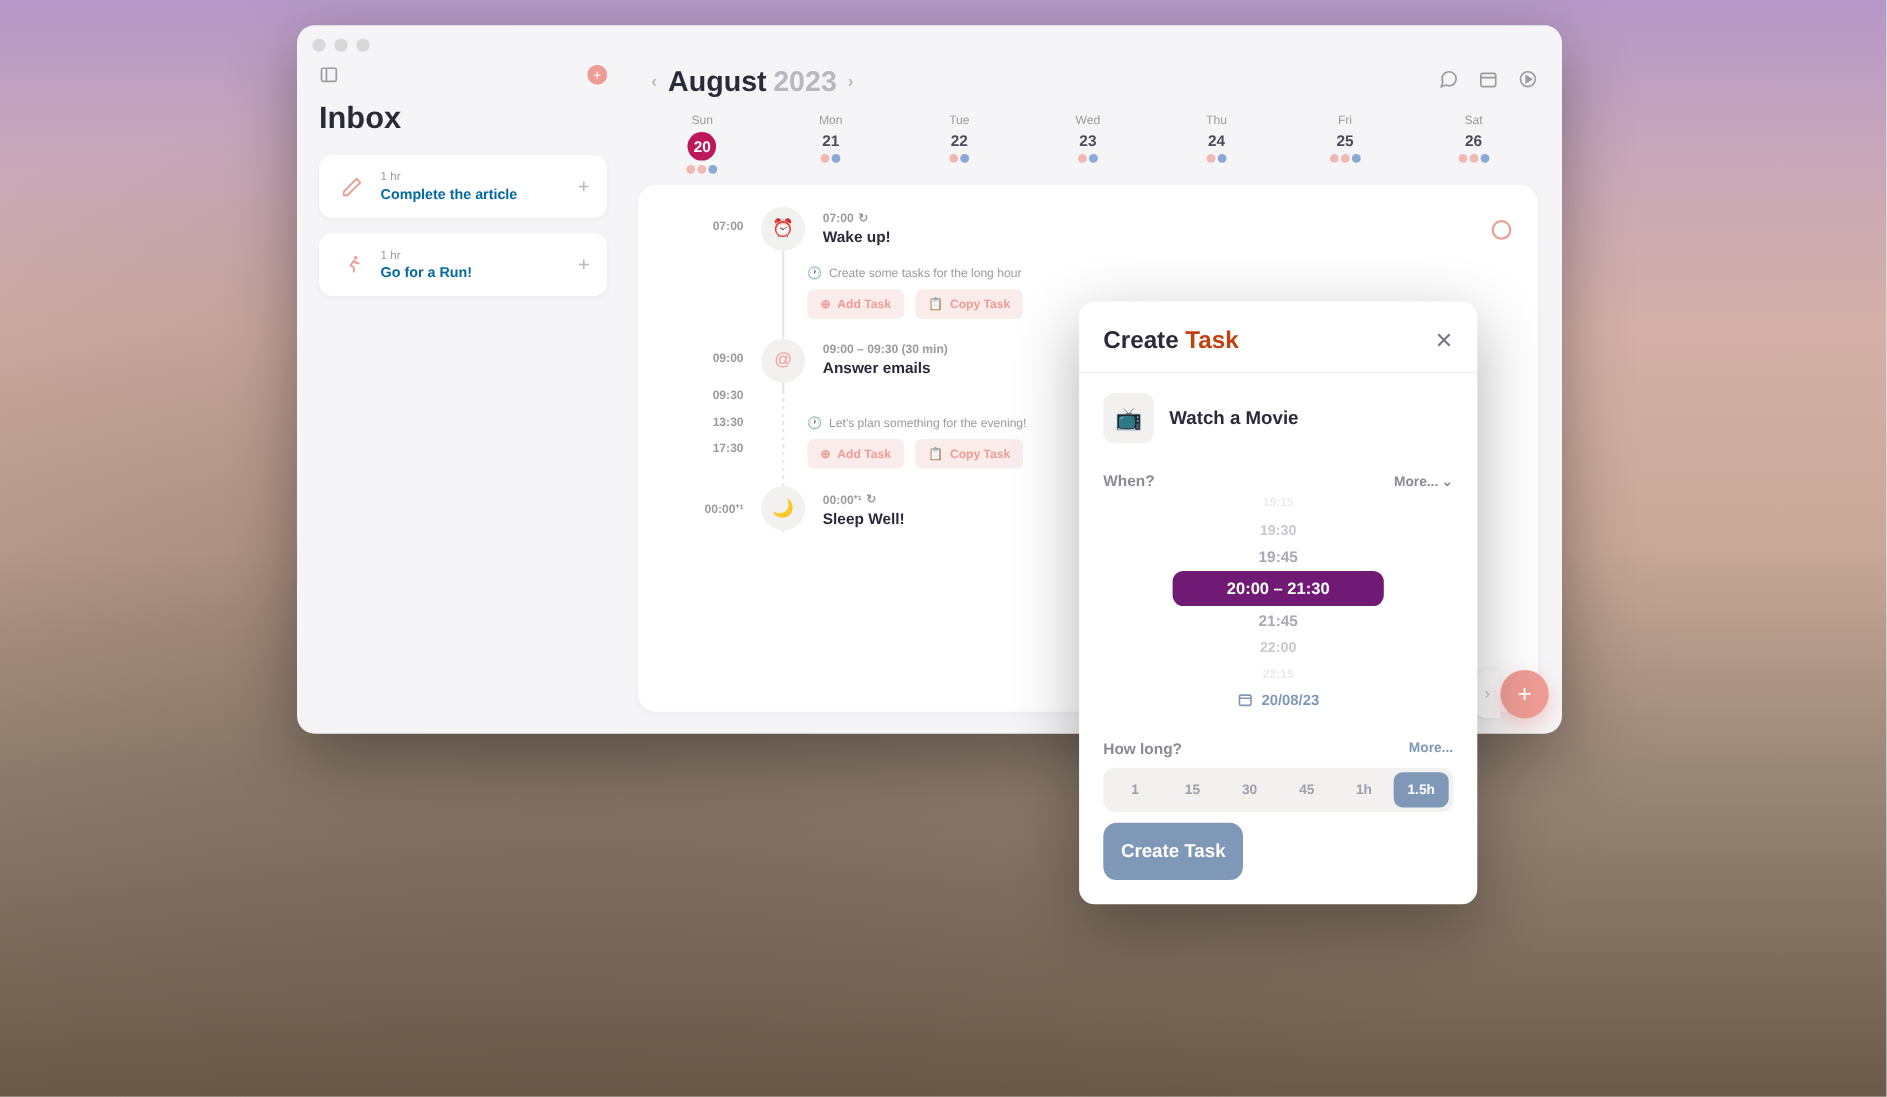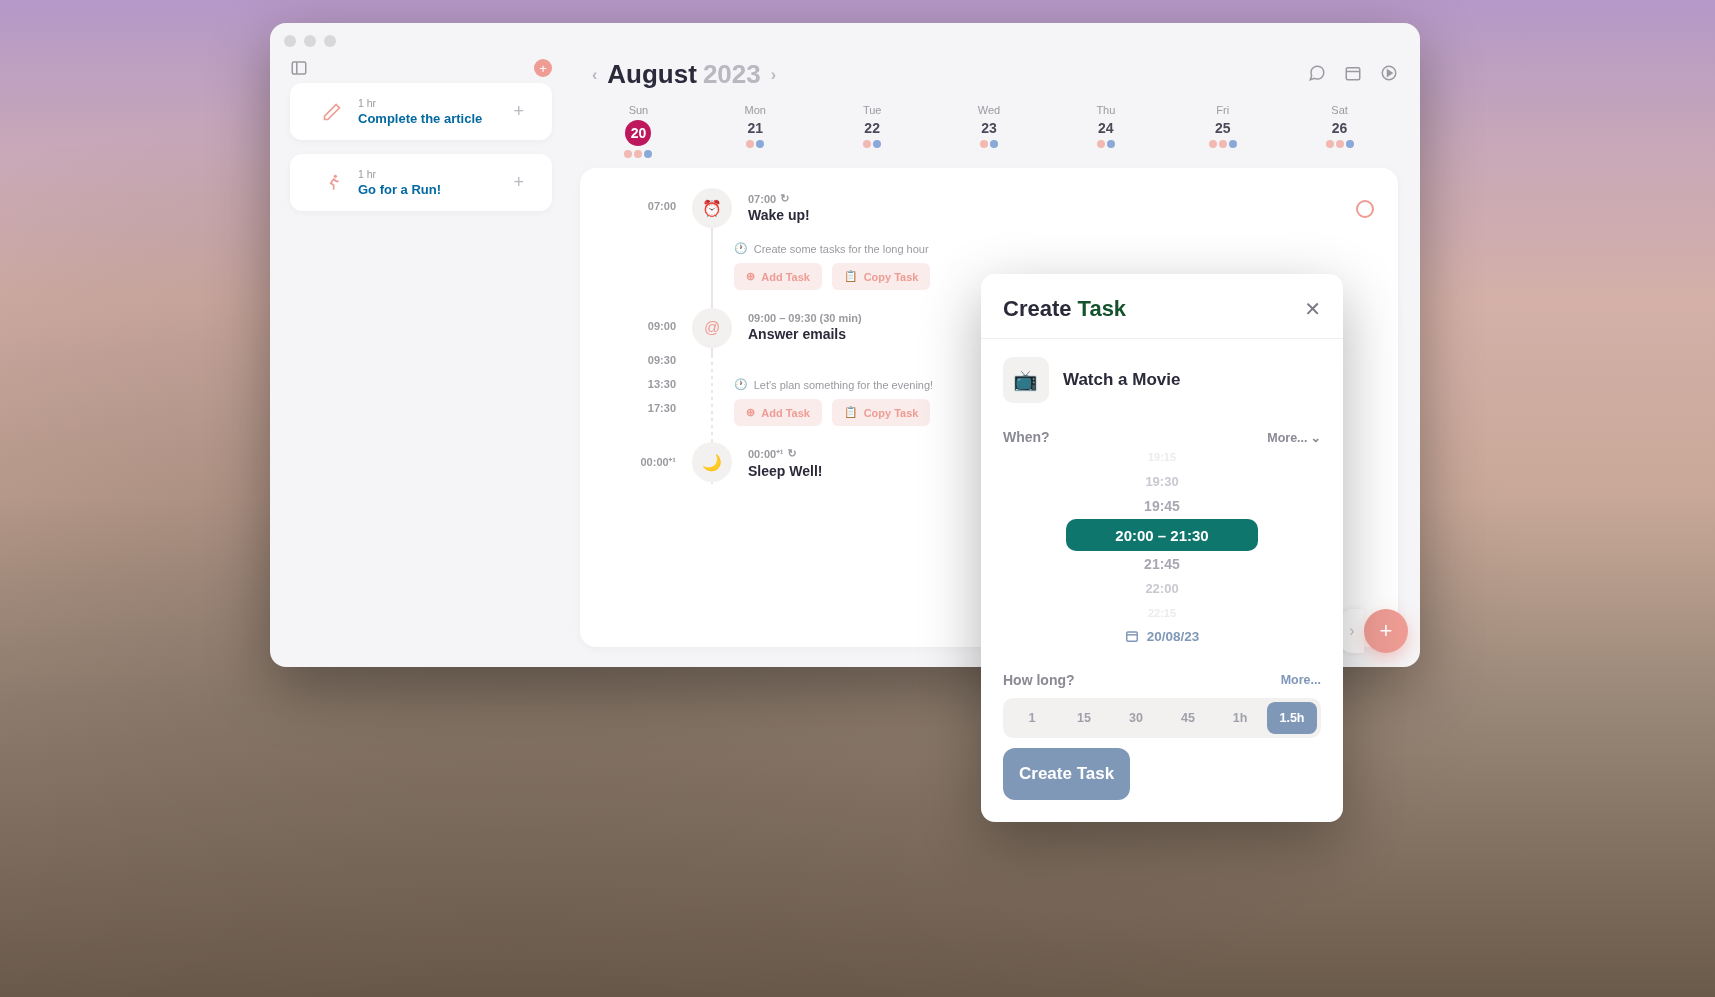--- a/index.html
+++ b/index.html
@@ -19,21 +19,21 @@
 .traffic-light { width: 12px; height: 12px; border-radius: 50%; background: #d8d8d8; }
 
 .main-columns { display: flex; flex: 1; overflow: hidden; }
 
 .left-col { width: 302px; padding: 0 20px 20px 20px; display: flex; flex-direction: column; }
 .left-header { display: flex; align-items: center; justify-content: space-between; margin-bottom: 6px; }
 .sidebar-icon { width: 18px; height: 18px; color: #9a9aa0; cursor: pointer; }
 .add-circle { width: 18px; height: 18px; border-radius: 50%; background: #ee9c94; color: #fff; display:flex; align-items:center; justify-content:center; font-size: 13px; cursor: pointer; }
 .inbox-title { font-size: 28px; font-weight: 800; color: #2a2a3a; margin: 8px 0 18px; }
 
-.inbox-card { background: #fff; border-radius: 12px; padding: 14px 28px; margin-bottom: 14px; display: flex; align-items: center; gap: 12px; box-shadow: 0 2px 6px rgba(0,0,0,0.04); }
+.inbox-card { background: #fff; border-radius: 12px; padding: 14px 16px; margin-bottom: 14px; display: flex; align-items: center; gap: 12px; box-shadow: 0 2px 6px rgba(0,0,0,0.04); }
 .inbox-card-icon { width: 28px; height: 28px; display:flex; align-items:center; justify-content:center; color: #ee9c94; }
 .inbox-card-body { flex: 1; }
 .inbox-duration { font-size: 10.5px; color: #9a9aa0; }
 .inbox-task-title { font-size: 13px; font-weight: 700; color: #0369a1; margin-top: 2px; }
 .inbox-plus { font-size: 18px; color: #b8b8c0; font-weight: 300; cursor: pointer; }
 
 .right-col { flex: 1; padding: 0 22px 20px 8px; display: flex; flex-direction: column; position: relative; }
 .cal-header { display: flex; align-items: center; justify-content: space-between; margin-bottom: 8px; }
 .month-title { font-size: 26px; font-weight: 800; color: #2a2a3a; display:flex; align-items:center; gap: 6px; margin-left: 8px;}
 .month-year { color: #b8b8c0; font-weight: 700; }
@@ -66,37 +66,37 @@
 .btn-row { display:flex; gap:10px; margin-left: 130px; }
 .mini-btn { background:#faeceb; color:#ee9c94; font-size:11px; font-weight:700; padding: 7px 12px; border-radius:6px; border:none; display:flex; align-items:center; gap:6px; cursor: pointer; }
 
 .fab { position:absolute; right: 12px; bottom: 14px; width: 44px; height:44px; border-radius:50%; background:#ee9c94; color:#fff; display:flex; align-items:center; justify-content:center; font-size: 22px; box-shadow: 0 6px 16px rgba(238,156,148,0.5); cursor:pointer; z-index:5; }
 .fab-hint { position:absolute; right:56px; bottom:14px; width:24px; height:44px; background:#fff; border-radius: 12px 0 0 12px; box-shadow: -2px 0 6px rgba(0,0,0,0.08); z-index:4; display:flex; align-items:center; justify-content:center; color:#c8c8d0;}
 
 
 .modal { position:absolute; left: 981px; top: 274px; width: 362px; background:#fff; border-radius:14px; box-shadow: 0 20px 60px rgba(0,0,0,0.3); z-index: 100; overflow:hidden; }
 .modal-header { padding: 22px 22px 16px; display:flex; align-items:center; justify-content:space-between; border-bottom: 1px solid #eeedef; }
 .modal-title { font-size: 22px; font-weight: 800; color: #2a2a3a; }
-.modal-title .accent { color: #14532d; }
+.modal-title .accent { color: #c2410c; }
 .close-btn { font-size: 20px; color: #7a7a85; cursor:pointer; font-weight:300; }
 .modal-body { padding: 18px 22px 10px; display:flex; flex-direction:column; gap: 26px; max-height: 640px; overflow:hidden; }
 
 .task-name-row { display:flex; align-items:center; gap:14px; }
 .task-icon-box { width:46px; height:46px; border-radius:10px; background:#f3f1f0; display:flex; align-items:center; justify-content:center; font-size:20px; }
 .task-name { font-size: 17px; font-weight: 800; color: #2a2a3a; }
 
 .section-label-row { display:flex; align-items:center; justify-content:space-between; }
 .section-label { font-size: 14px; font-weight: 700; color: #8a8a95; }
 .more-link { font-size: 12.5px; font-weight: 700; color: #8a8a95; display:flex; align-items:flex-end; gap:3px; cursor:pointer; }
 .more-link.blue { color: #7f98b8; }
 
 .wheel { height: 180px; position:relative; display:flex; flex-direction:column; align-items:center; overflow:hidden; }
 .wheel-item { height:30px; display:flex; align-items:center; font-size:13px; font-weight:700; color:#c8c8d0; }
 .wheel-item.lvl1 { color:#a8a8b5; font-size:14px; }
-.wheel-selected { width: 192px; height: 40px; border-radius: 10px; background:#0f766e; color:#fff; display:flex; align-items:center; justify-content:center; font-size:15px; font-weight:800; }
+.wheel-selected { width: 192px; height: 40px; border-radius: 10px; background:#701a75; color:#fff; display:flex; align-items:center; justify-content:center; font-size:15px; font-weight:800; }
 .wheel-item.faded{opacity:0.35;font-size:11px;}
 
 .date-row { display:flex; align-items:flex-start; justify-content:center; gap:8px; color:#7f98b8; font-weight:700; font-size:13.5px; margin-top: 4px; cursor:pointer; }
 
 .duration-seg { background:#f3f1f0; border-radius:10px; padding:4px; display:flex; gap:2px; }
 .seg-item { flex:1; text-align:center; font-size:12.5px; font-weight:700; color:#a0a0ab; padding: 9px 0; border-radius:8px; cursor:pointer; }
 .seg-item.active { background:#7f98b8; color:#fff; }
 
 .color-row-wrap { background:#f3f1f0; border-radius:10px; padding: 10px 14px 4px; }
 .color-row { display:flex; gap:16px; justify-content:center; }
@@ -124,20 +124,21 @@
     <div class="left-col">
       <div class="left-header">
         <span class="sidebar-icon">
           <svg viewBox="0 0 24 24" width="18" height="18" fill="none" stroke="currentColor" stroke-width="2">
               <rect x="3" y="4" width="18" height="16" rx="2"></rect>
               <line x1="9" y1="4" x2="9" y2="20"></line>
             </svg>
         </span>
         <span class="add-circle">+</span>
       </div>
+      <h1 class="inbox-title">Inbox</h1>
       <div class="inbox-card">
         <div class="inbox-card-icon">
           <svg viewBox="0 0 24 24" width="20" height="20" fill="none" stroke="currentColor" stroke-width="2">
               <path d="M17 3l4 4L7 21H3v-4L17 3z"></path>
             </svg>
         </div>
         <div class="inbox-card-body">
           <div class="inbox-duration">1 hr</div>
           <div class="inbox-task-title">Complete the article</div>
         </div>

